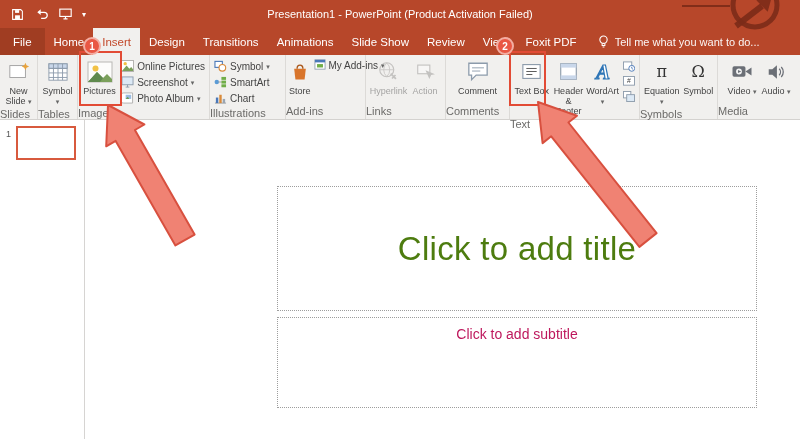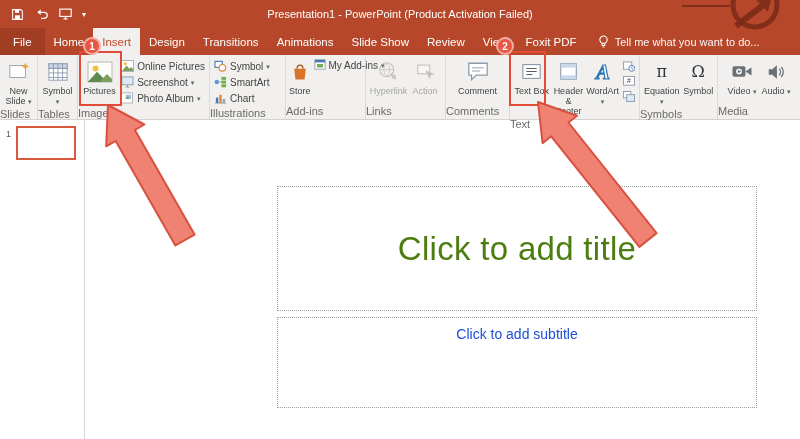--- a/index.html
+++ b/index.html
@@ -68,21 +68,21 @@
   .canvas { position:absolute; left:85px; top:120px; right:0; bottom:0; background:#fff; z-index:3; }
   .ph-title {
     position:absolute; left:192px; top:66px; width:480px; height:125px;
     border:1px dotted #9d9d9d; display:flex; align-items:center; justify-content:center; cursor:text;
   }
   .ph-title .ph-text { font-size:33px; font-weight:300; color:#4d7c0f; letter-spacing:.3px; }
   .ph-sub {
     position:absolute; left:192px; top:197px; width:480px; height:91px;
     border:1px dotted #9d9d9d; display:flex; justify-content:center; cursor:text;
   }
-  .ph-sub .ph-text { font-size:14px; font-weight:300; color:#1d4ed8; margin-top:8px; }
+  .ph-sub .ph-text { font-size:14px; font-weight:300; color:#be185d; margin-top:8px; }
 
   
   .red-rect { position:absolute; border:2px solid #E24B35; z-index:40; pointer-events:none; }
   #red-rect-pictures { left:79px; top:51px; width:43px; height:55px; }
   #red-rect-textbox  { left:509px; top:51px; width:37px; height:55px; }
   .badge {
     position:absolute; width:18px; height:18px; border-radius:50%;
     background:#E95744; border:2px solid #F3ADA2; color:#fff; font-size:10px; font-weight:bold;
     display:flex; align-items:center; justify-content:center; z-index:50; pointer-events:none;
   }

